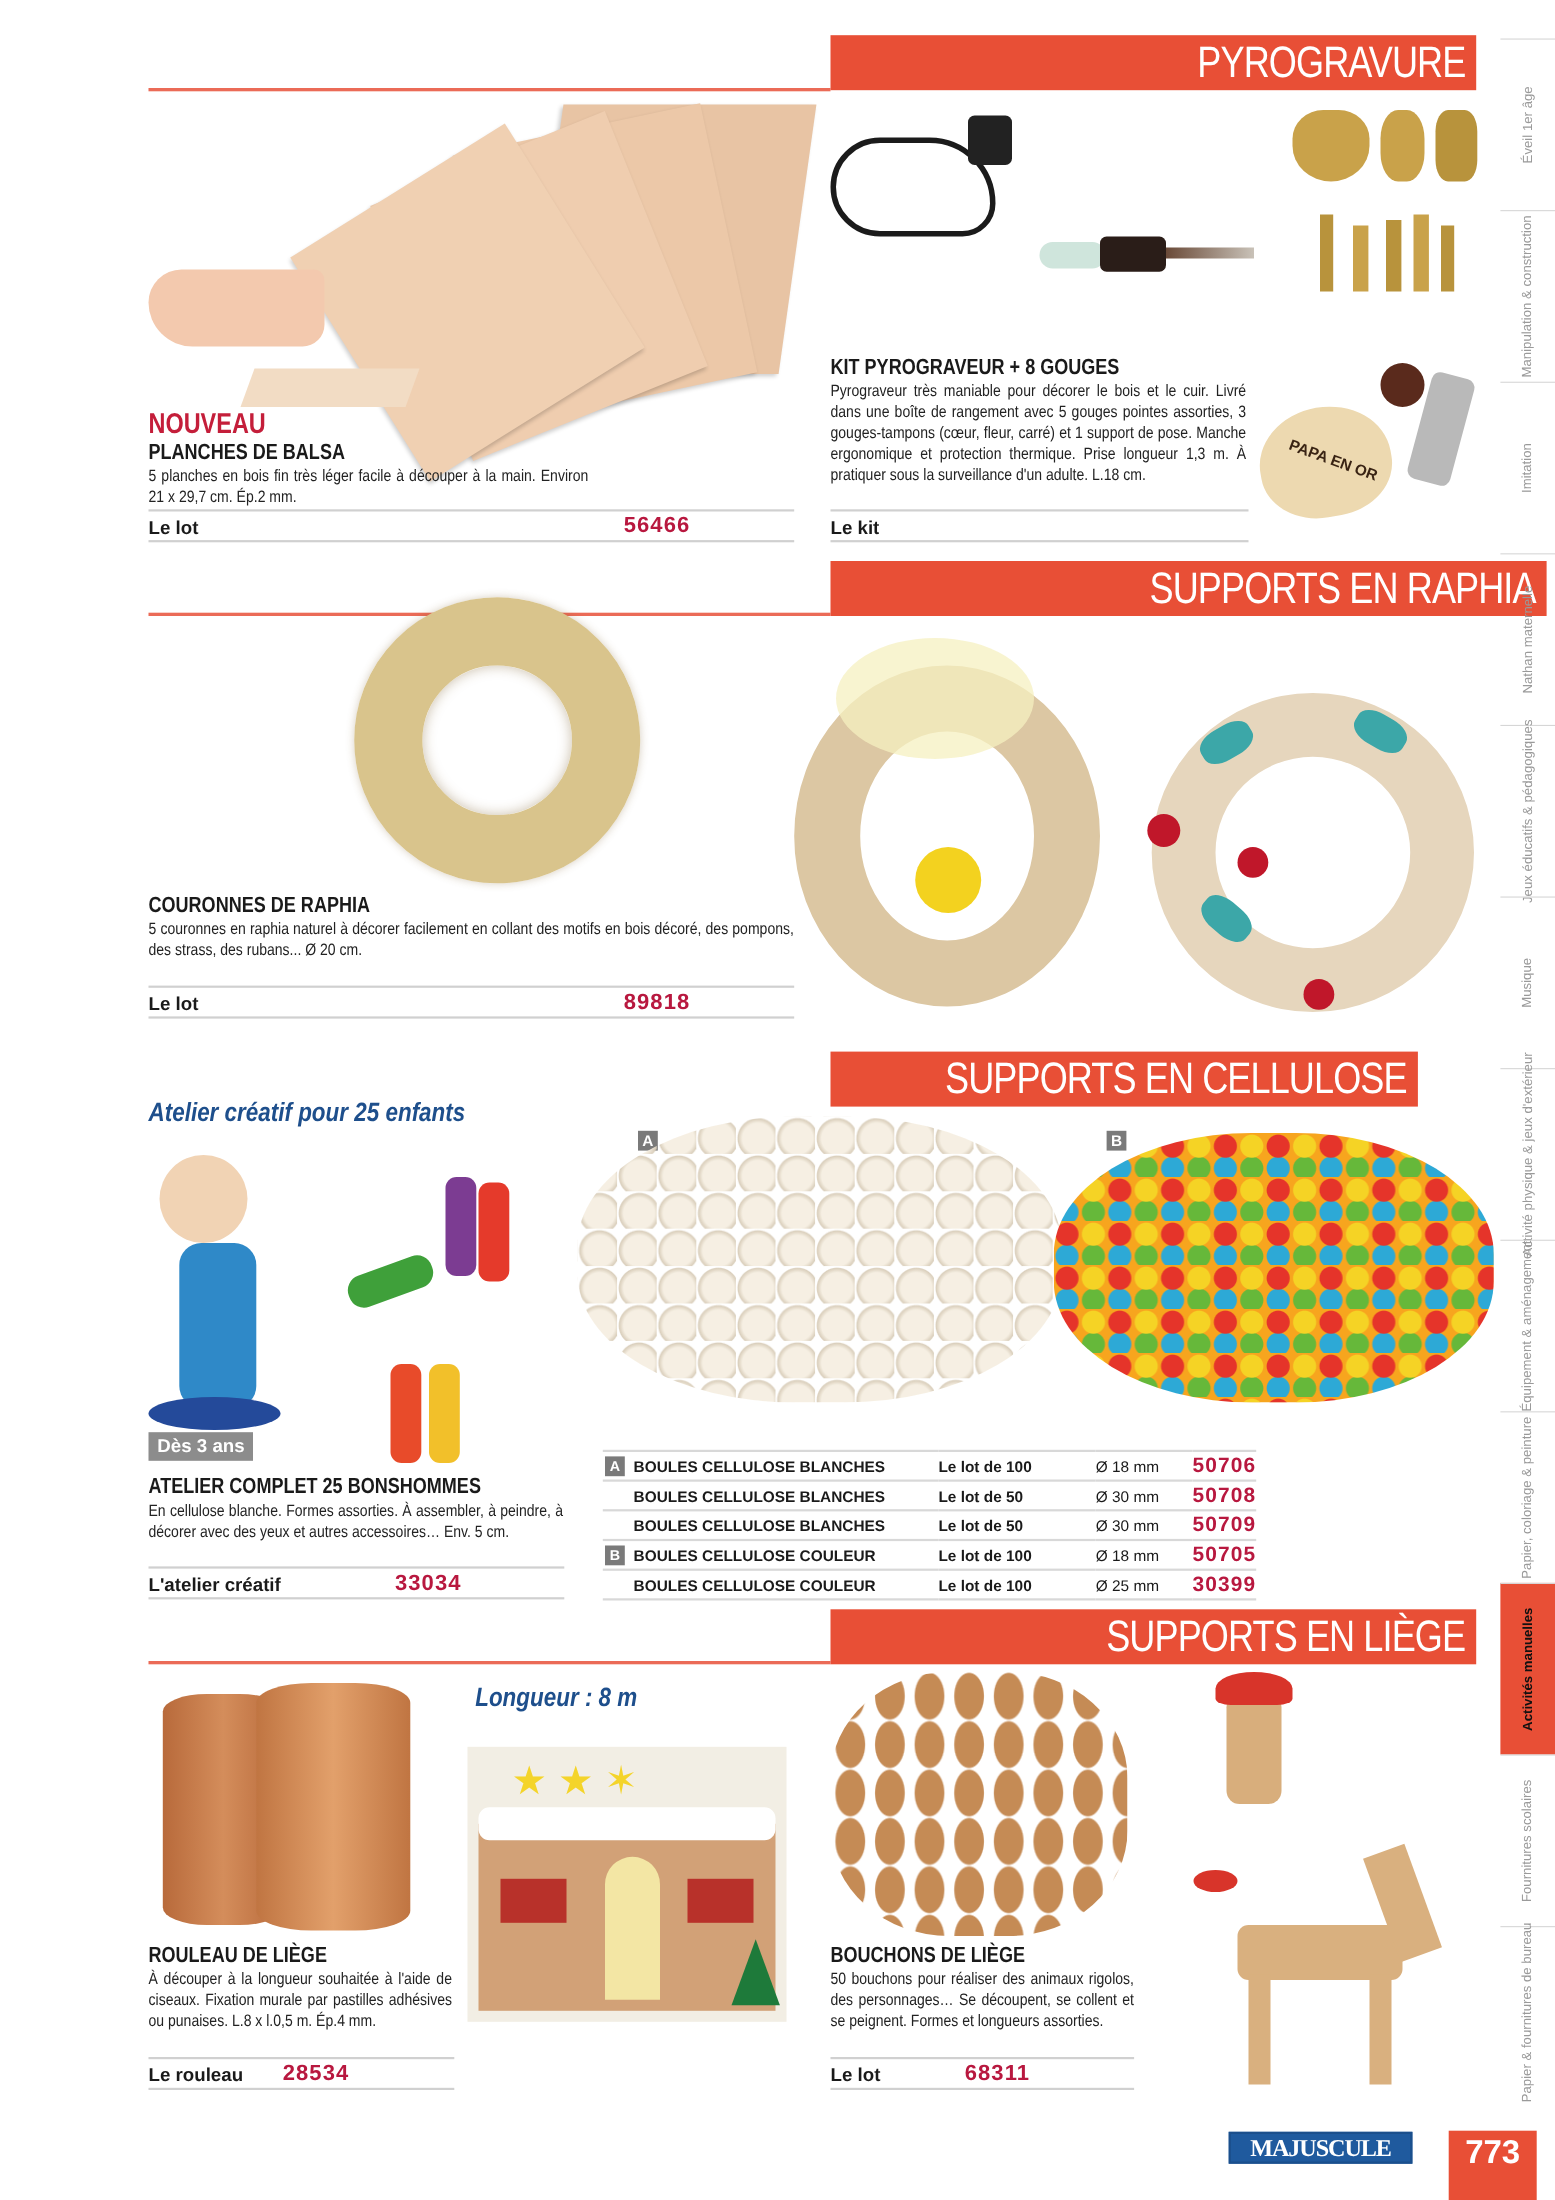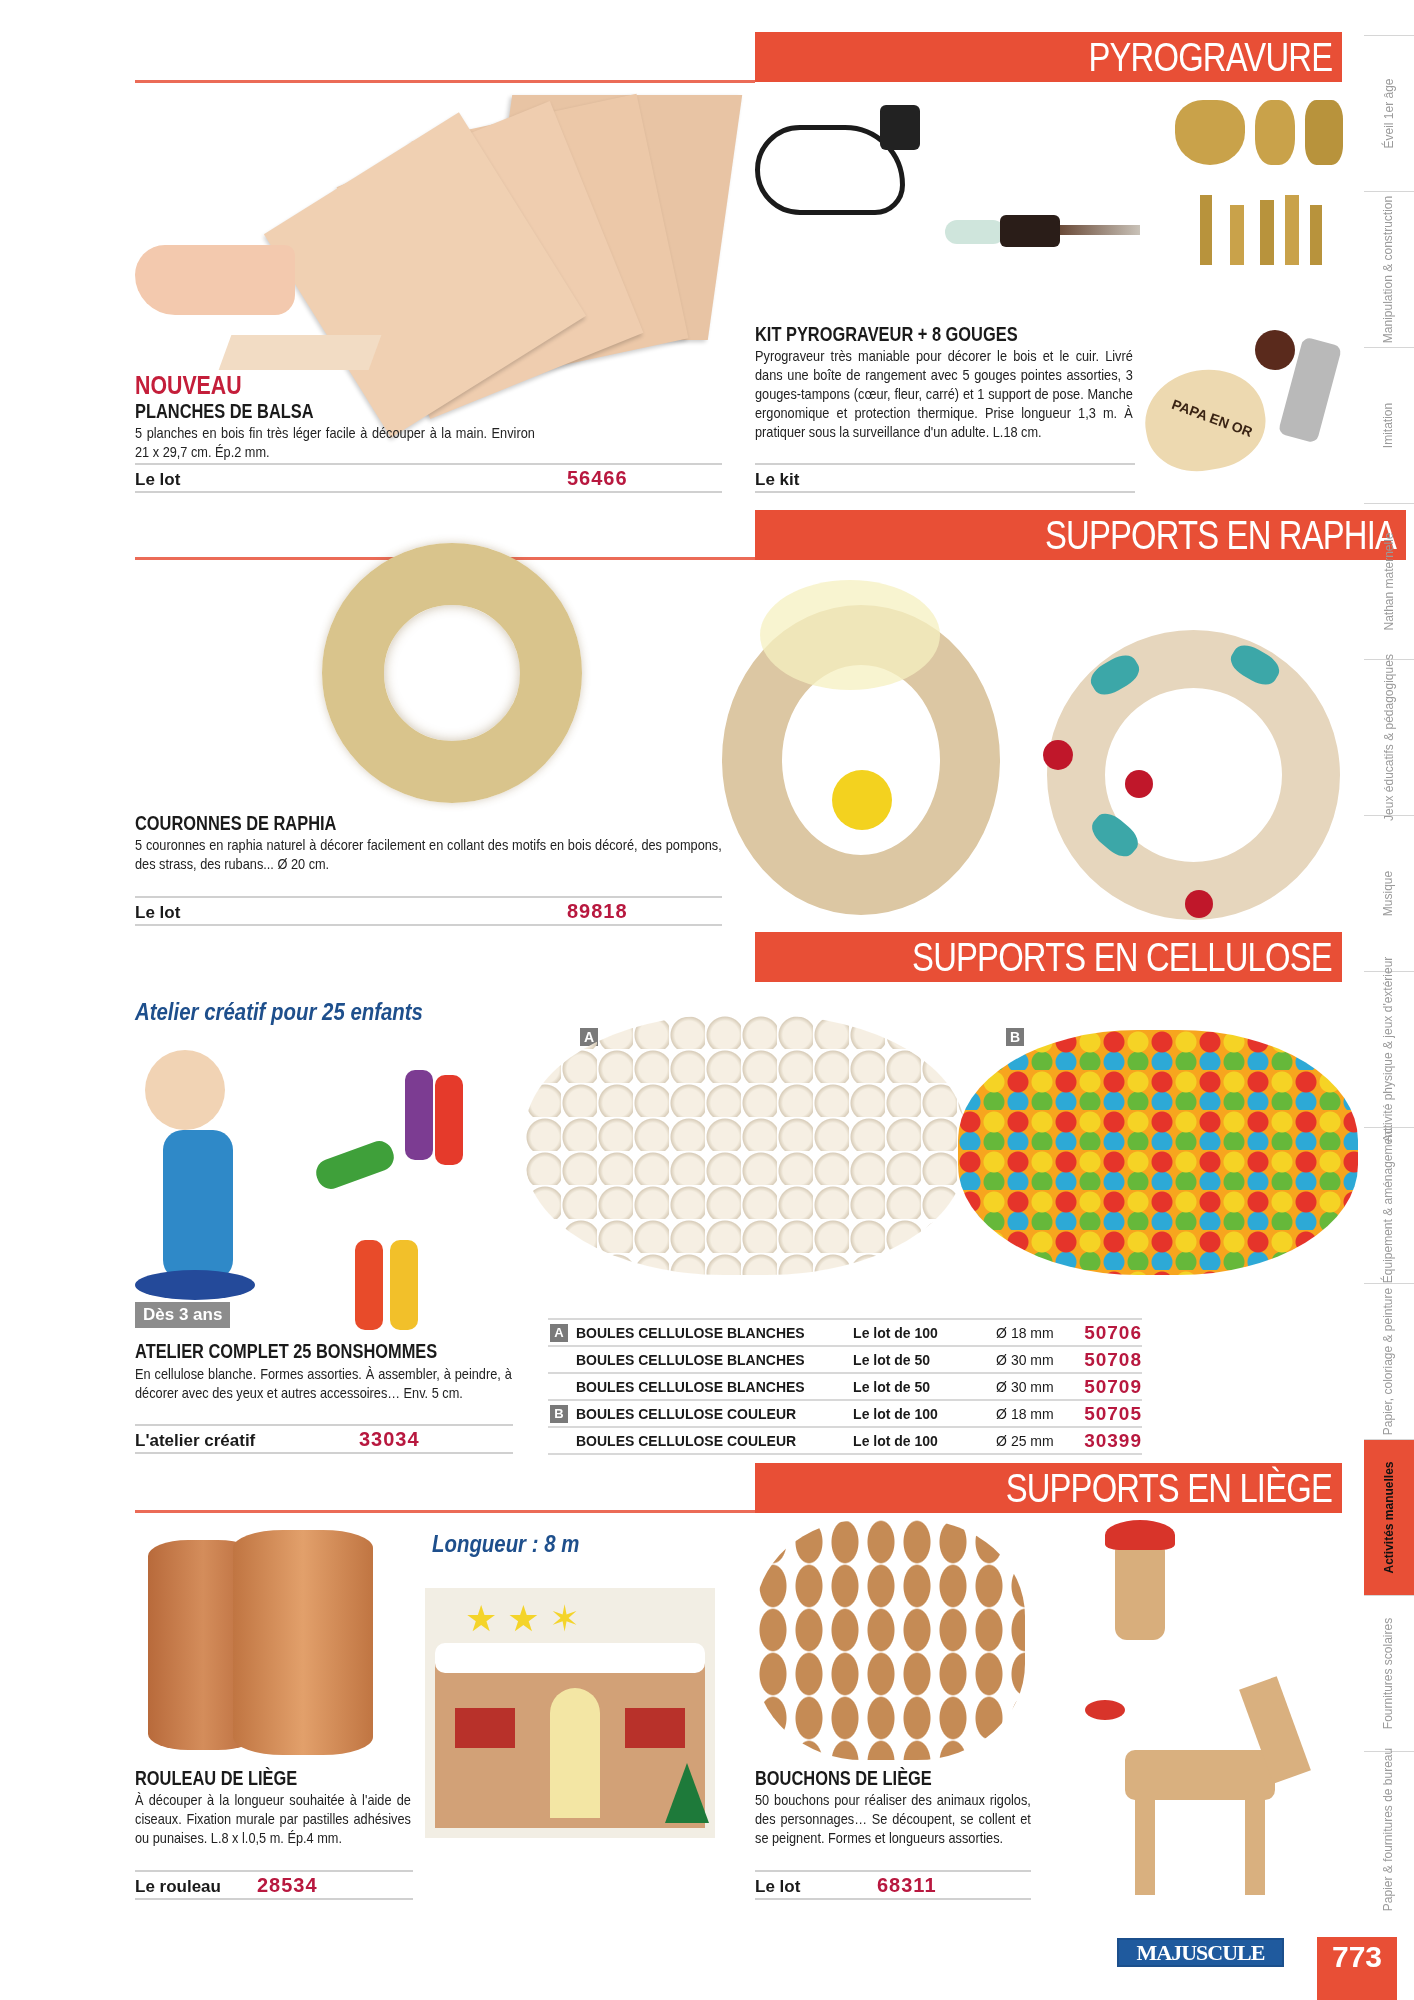--- a/index.html
+++ b/index.html
@@ -128,21 +128,21 @@
 
 <div class="ptitle" style="left:135px; top:812px;"><span>COURONNES DE RAPHIA</span></div>
 <div class="pdesc" style="left:135px; top:835px; width:587px;">
     <span class="inner">5 couronnes en raphia naturel à décorer facilement en collant des motifs en bois décoré, des pompons, des strass, des rubans... Ø 20 cm.</span>
   </div>
 <div class="price-row" style="left:135px; top:896px; width:587px;">
   <span class="price-label">Le lot</span>
   <span class="price-ref" style="left:432px;text-align:center;">89818</span>
 </div>
 
-<div class="banner" style="left:755px; top:932px; width:587px;"><span>SUPPORTS EN CELLULOSE</span></div>
+<div class="banner" style="left:755px; top:956px; width:534px;"><span>SUPPORTS EN CELLULOSE</span></div>
 
 <div class="tagline" style="left:135px; top:998px;"><span>Atelier créatif pour 25 enfants</span></div>
 
 <div class="img" style="left:135px; top:1040px; width:380px; height:290px;">
   <div style="position:absolute; left:10px; top:10px; width:80px; height:80px; background:#f1d3b4; border-radius:50%;"></div>
   <div style="position:absolute; left:28px; top:90px; width:70px; height:150px; background:#2f89c8; border-radius:20px;"></div>
   <div style="position:absolute; left:0; top:230px; width:120px; height:30px; background:#244a9a; border-radius:50%;"></div>
   <div style="position:absolute; left:270px; top:30px; width:28px; height:90px; background:#7c3c92; border-radius:10px;"></div>
   <div style="position:absolute; left:300px; top:35px; width:28px; height:90px; background:#e53a2b; border-radius:10px;"></div>
   <div style="position:absolute; left:180px; top:110px; width:80px; height:30px; background:#3fa03a; border-radius:14px; transform:rotate(-20deg);"></div>

